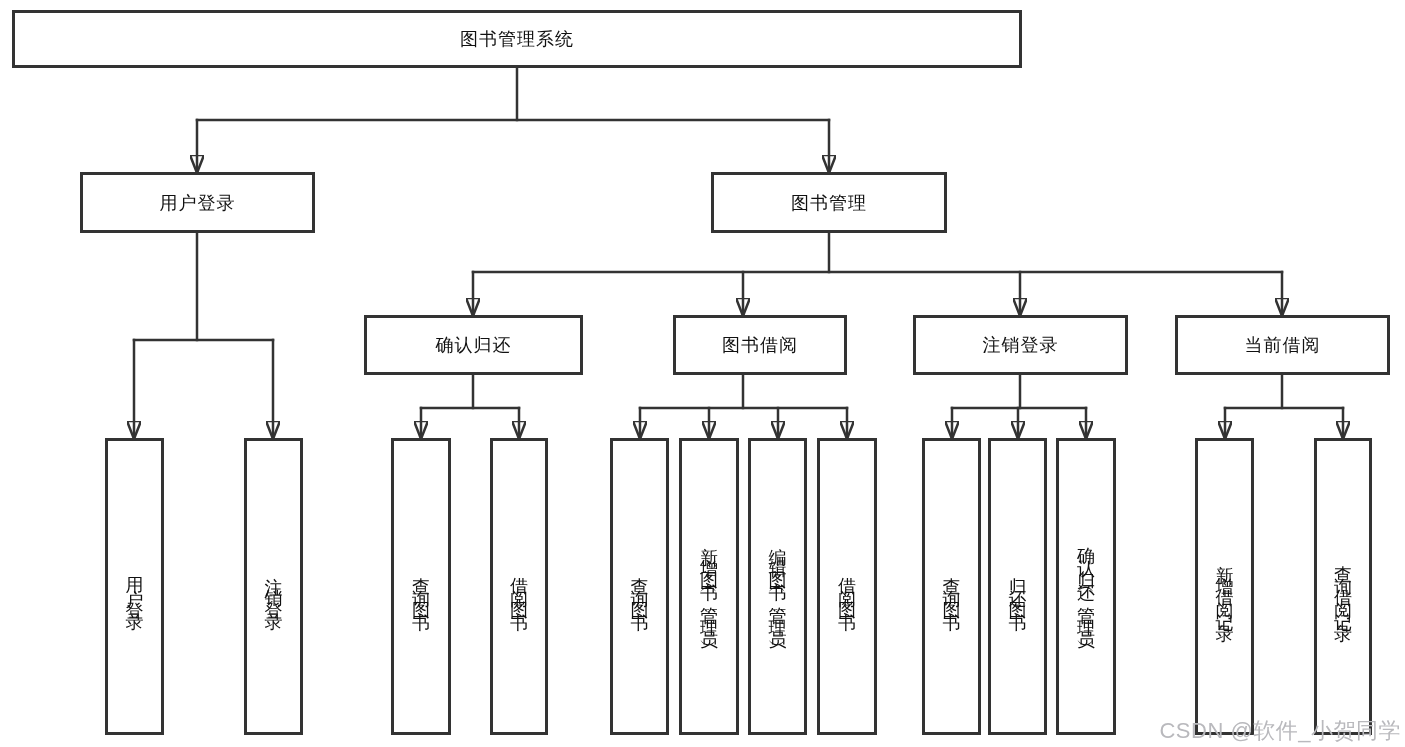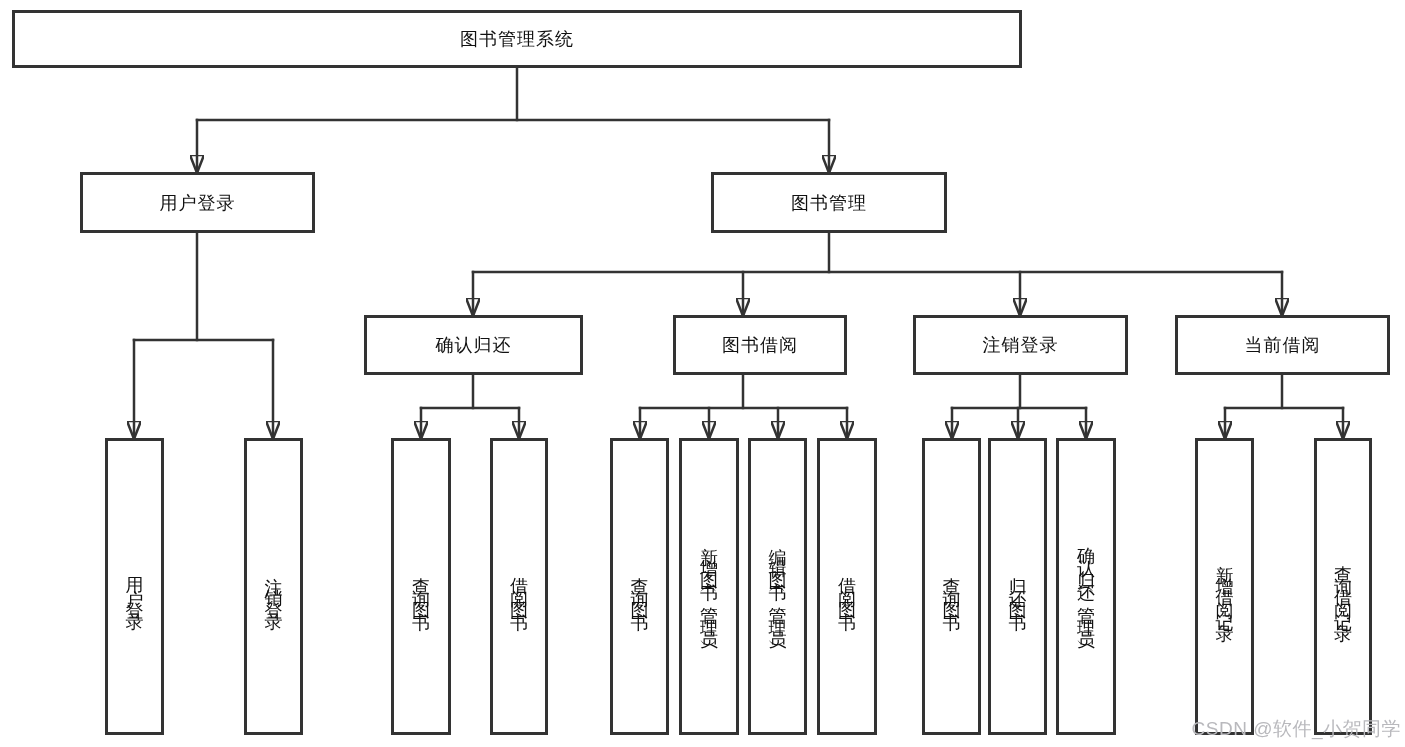--- a/index.html
+++ b/index.html
@@ -19,21 +19,21 @@
     display:flex;align-items:center;justify-content:center;
     z-index:2;
   }
   .lbl{font-size:18px;letter-spacing:1px;white-space:nowrap;}
   .leaf .vlbl{
     writing-mode:vertical-rl;text-orientation:mixed;
     font-size:18px;line-height:1;letter-spacing:12px;
   }
   .watermark{
     position:absolute;right:4px;top:716px;z-index:5;
-    font-size:19px;letter-spacing:.5px;white-space:nowrap;
+    font-size:22px;letter-spacing:.5px;white-space:nowrap;
     color:var(--watermark-text,#b9b9bd);
   }
 </style>
 </head>
 <body>
 
 <div class="canvas">
 
   <svg class="edges" viewBox="0 0 1405 747" aria-hidden="true">
     <defs>

